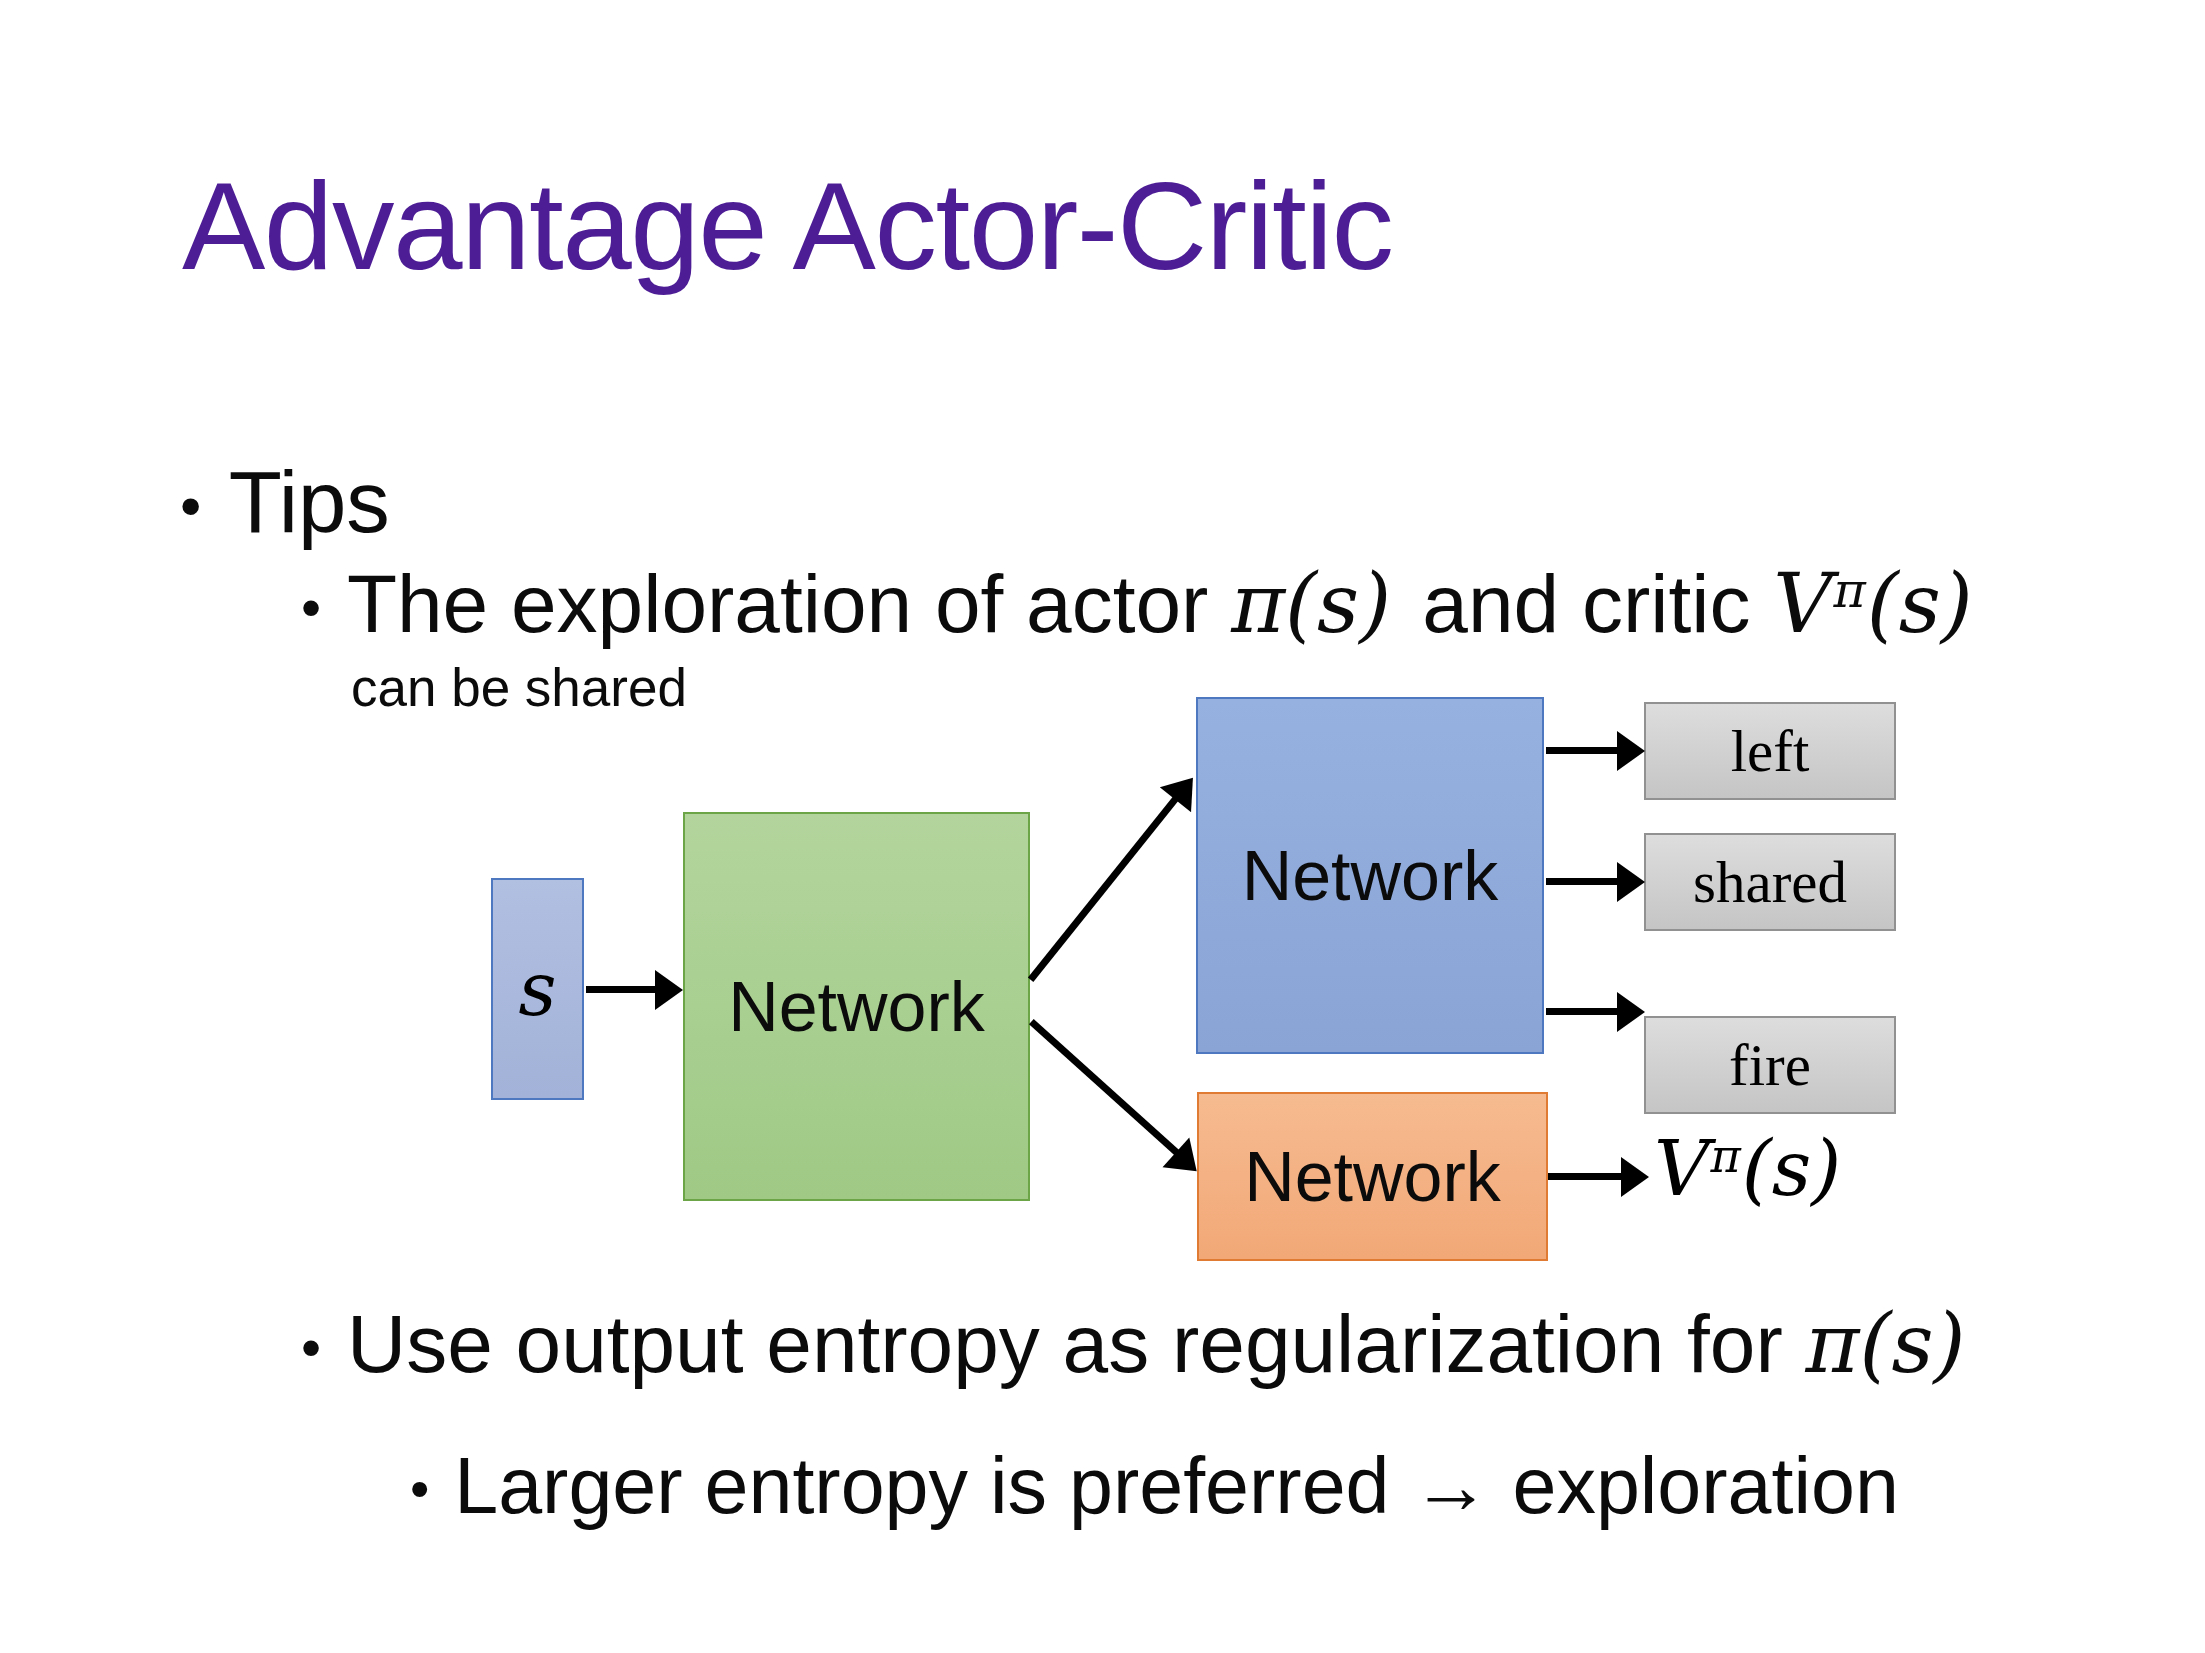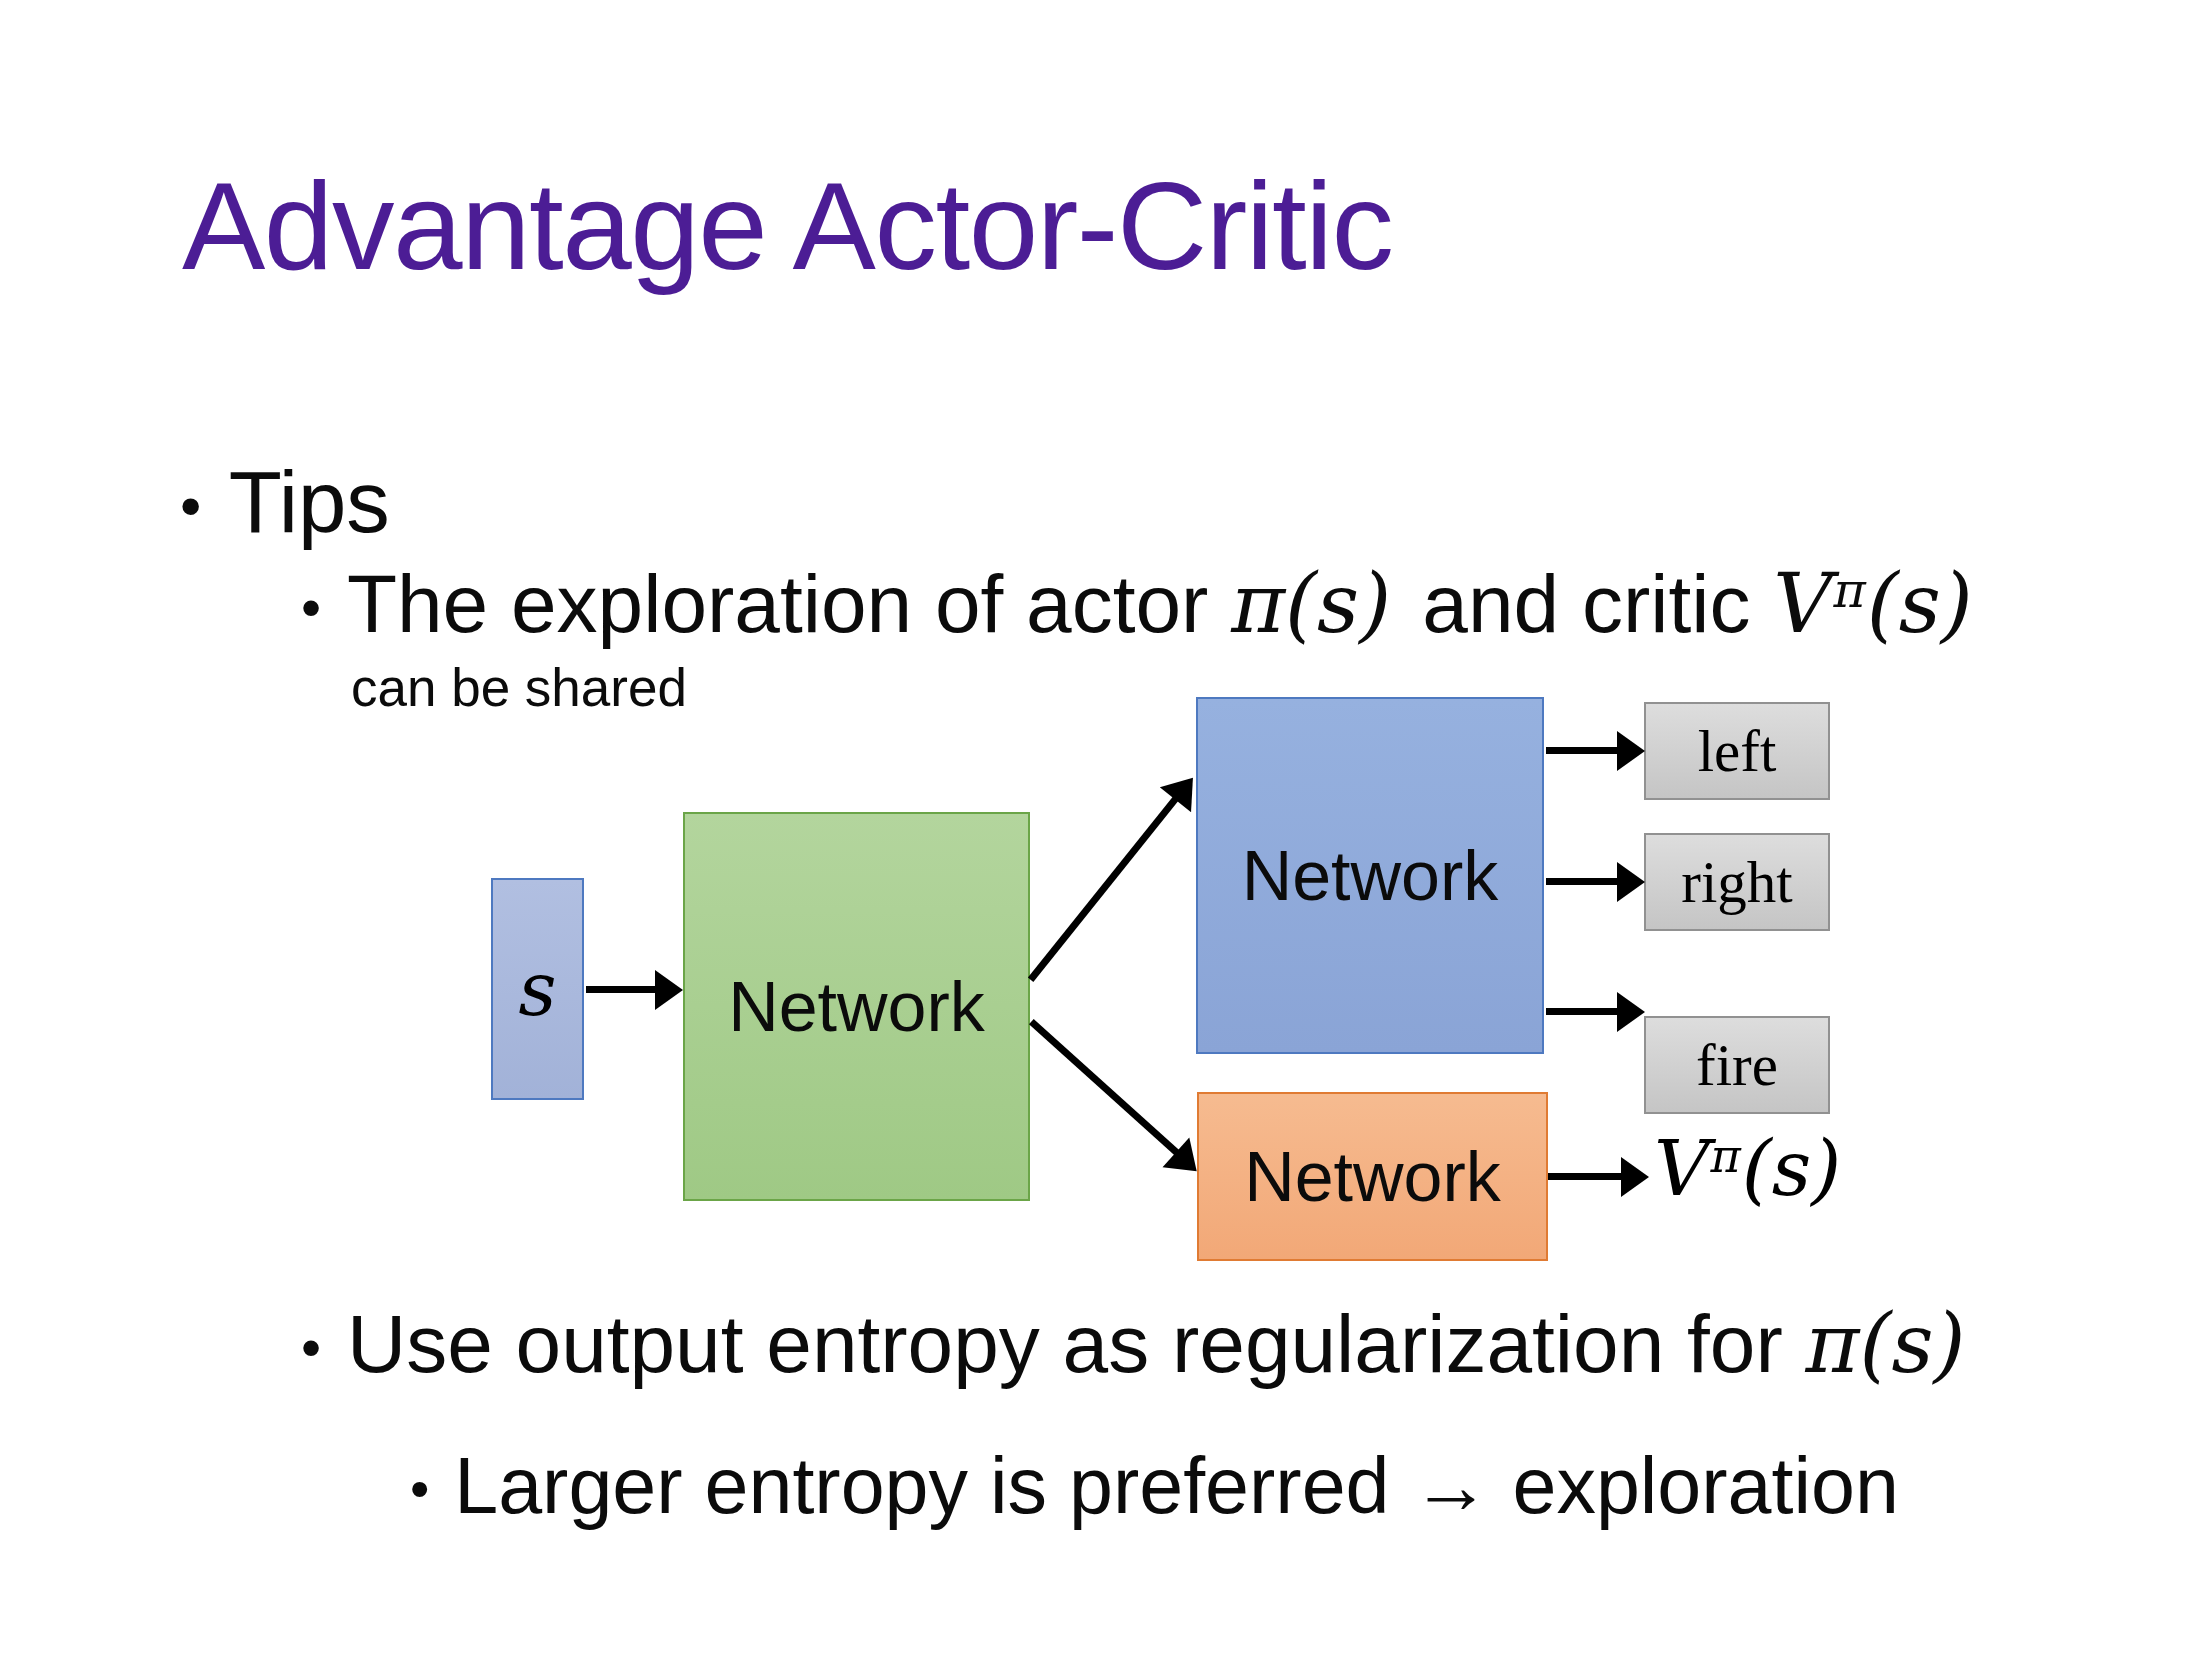--- a/index.html
+++ b/index.html
@@ -54,21 +54,21 @@
     left:1196px;top:697px;width:348px;height:357px;
     background:linear-gradient(180deg,#96b1df 0%,#8aa4d6 100%);
     border:2.2px solid #4e79c0;
   }
   .box-critic{
     left:1197px;top:1092px;width:351px;height:169px;
     background:linear-gradient(180deg,#f6bb90 0%,#f2a877 100%);
     border:2.2px solid #e07b33;
   }
   .box-action{
-    left:1644px;width:186px;height:98px;
+    left:1644px;width:252px;height:98px;
     background:linear-gradient(180deg,#dddddd 0%,#c5c5c5 100%);
     border:2.2px solid #919191;
     font-family:"Liberation Serif",serif;
     font-size:59px;
   }
   .net-label{font-size:70px;color:#0b0b0b;}
   .input-label{font-size:74px;}
   .vout{
     position:absolute;left:1654px;top:1123px;
     font-size:77px;line-height:1.2;white-space:nowrap;
@@ -122,21 +122,21 @@
     </div>
 
     <div class="box box-critic">
       <span class="net-label">Network</span>
     </div>
 
     <div class="box box-action" style="top:702px;">
       <span>left</span>
     </div>
     <div class="box box-action" style="top:833px;">
-      <span>right</span>
+      <span>shared</span>
     </div>
     <div class="box box-action" style="top:1016px;">
       <span>fire</span>
     </div>
 
     <div class="vout mi"><span>V</span><span class="msup">π</span><span>(s)</span></div>
 
     <div class="arrow" style="left:586px;top:970px;width:97px;">
       <div class="shaft"></div>
       <div class="head"></div>

